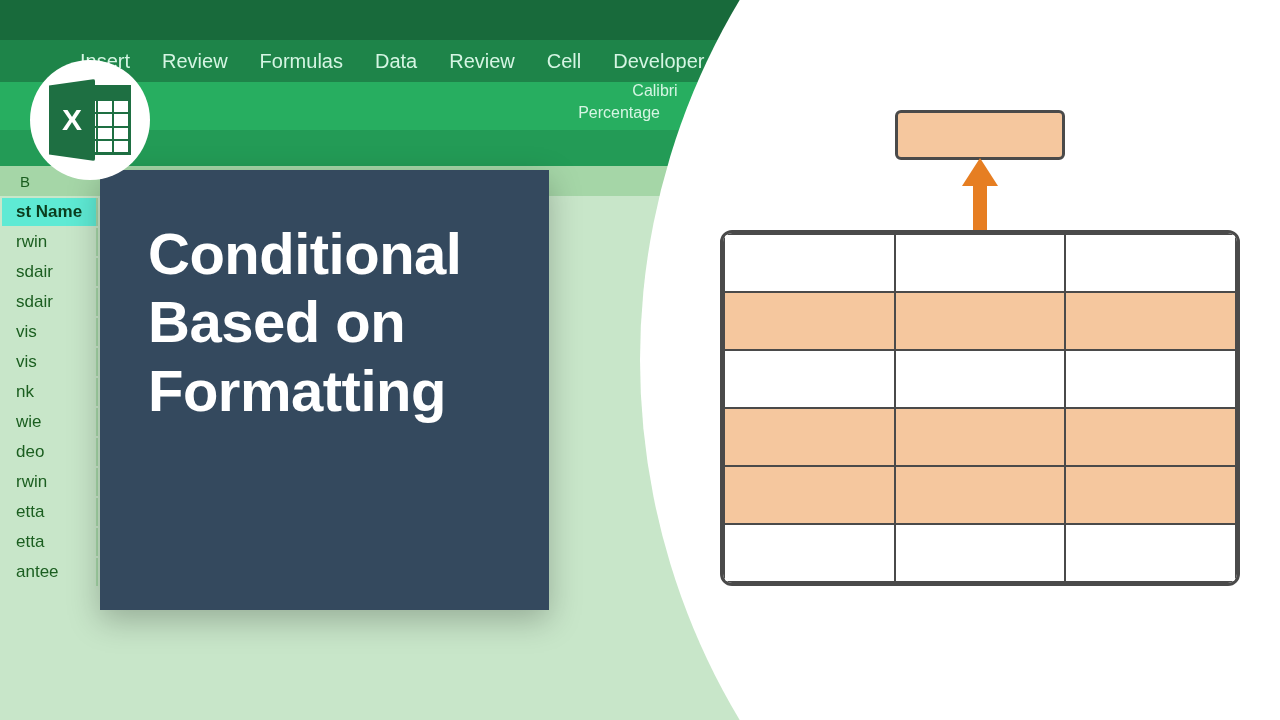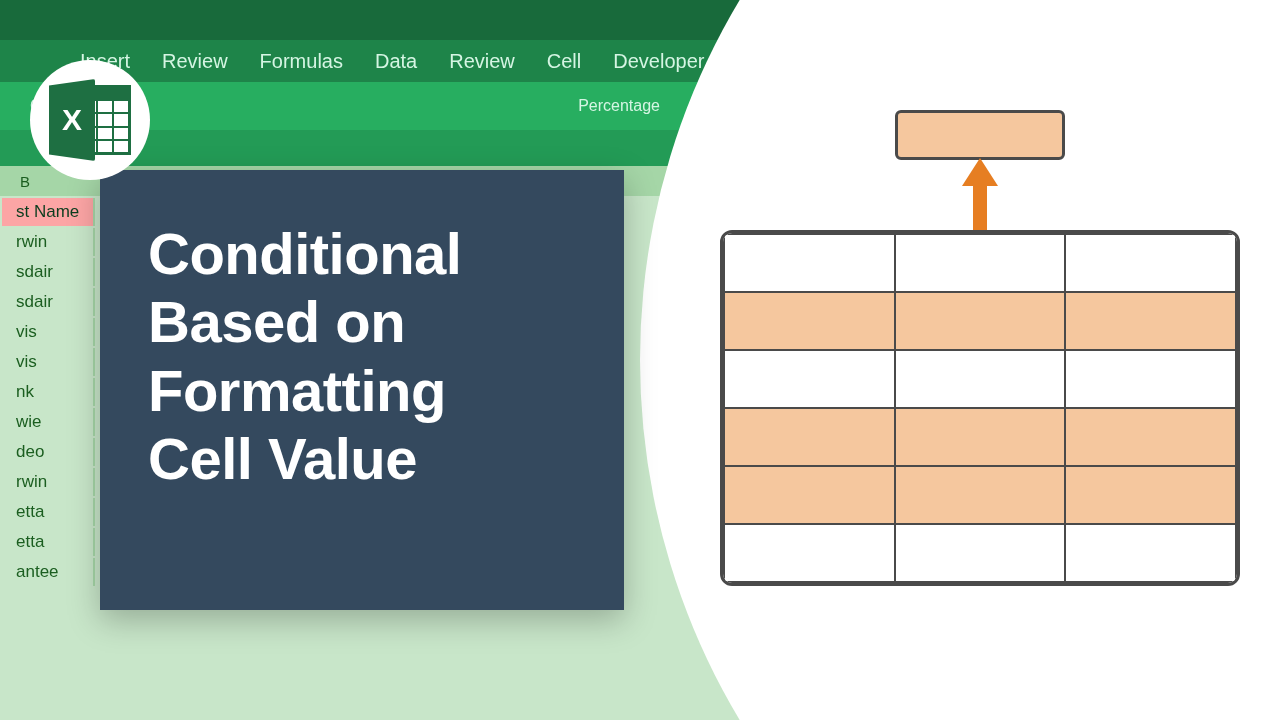--- a/index.html
+++ b/index.html
@@ -31,22 +31,22 @@
     align-items: center;
     gap: 32px;
     padding-left: 80px;
     color: #d5f5e3;
     font-size: 20px;
   }
   .bg-ribbon-tools {
     position: absolute;
     top: 82px; left: 0; right: 0; height: 48px;
     background: #27ae60;
-    display:flex; align-items:center; gap:16px; padding-left:30px;
-    color:#d5f5e3; font-size:16px;
+    display:flex; align-items:center; gap:4px; padding-left:30px;
+    color:#d5f5e3; font-size:16px;flex-direction:column;
   }
   .bg-formula {
     position:absolute; top:130px; left:0; right:0; height:36px;
     background:#239b56;
   }
   .bg-sheet {
     position:absolute; top:166px; left:0; right:0; bottom:0;
     background:#c8e6c9;
   }
   .bg-col-header {
@@ -108,21 +108,21 @@
     display:flex; align-items:center; justify-content:center;
     color:#fff; font-weight:700; font-size:30px;
     clip-path: polygon(0 8%, 100% 0, 100% 100%, 0 92%);
   }
 
   
   .title-card {
     position: absolute;
     top: 170px;
     left: 100px;
-    width: 524px;
+    width: 449px;
     height: 440px;
     background: #34495e;
     color: #ffffff;
     padding: 50px 40px 40px 48px;
     font-size: 58px;
     font-weight: 600;
     line-height: 1.18;
     letter-spacing: -0.5px;
     z-index: 20;
     box-shadow: 0 10px 30px rgba(0,0,0,.25);
@@ -213,21 +213,21 @@
     <span style="margin-left:auto;margin-right:620px">Percentage</span>
   </div>
   <div class="bg-formula"></div>
   <div class="bg-sheet">
     <div class="bg-col-header">
       <span>B</span>
     </div>
     <table class="bg-table">
       <tbody>
           <tr>
-            <td style="background:#fca5a5;color:#0b3d1e;font-weight:400">st Name</td>
+            <td style="background:#5eead4;color:#0b3d1e;font-weight:700">st Name</td>
             <td></td>
             <td></td>
             <td></td>
             <td></td>
           </tr>
       <tr>
             <td>rwin</td>
             <td></td>
             <td></td>
             <td></td>
@@ -339,21 +339,20 @@
     <div class="excel-book">
       <span>X</span>
     </div>
   </div>
 </div>
 
 <div class="title-card">
   <div>Conditional</div>
   <div>Based on</div>
   <div>Formatting</div>
-  <div>Cell Value</div>
 </div>
 
 <div class="illus">
   <div class="illus-top-cell"></div>
   <div class="illus-arrow">
     <div class="arrow-head-up"></div>
     <div class="arrow-line"></div>
     <div class="arrow-head-down"></div>
   </div>
   <div class="illus-grid">

